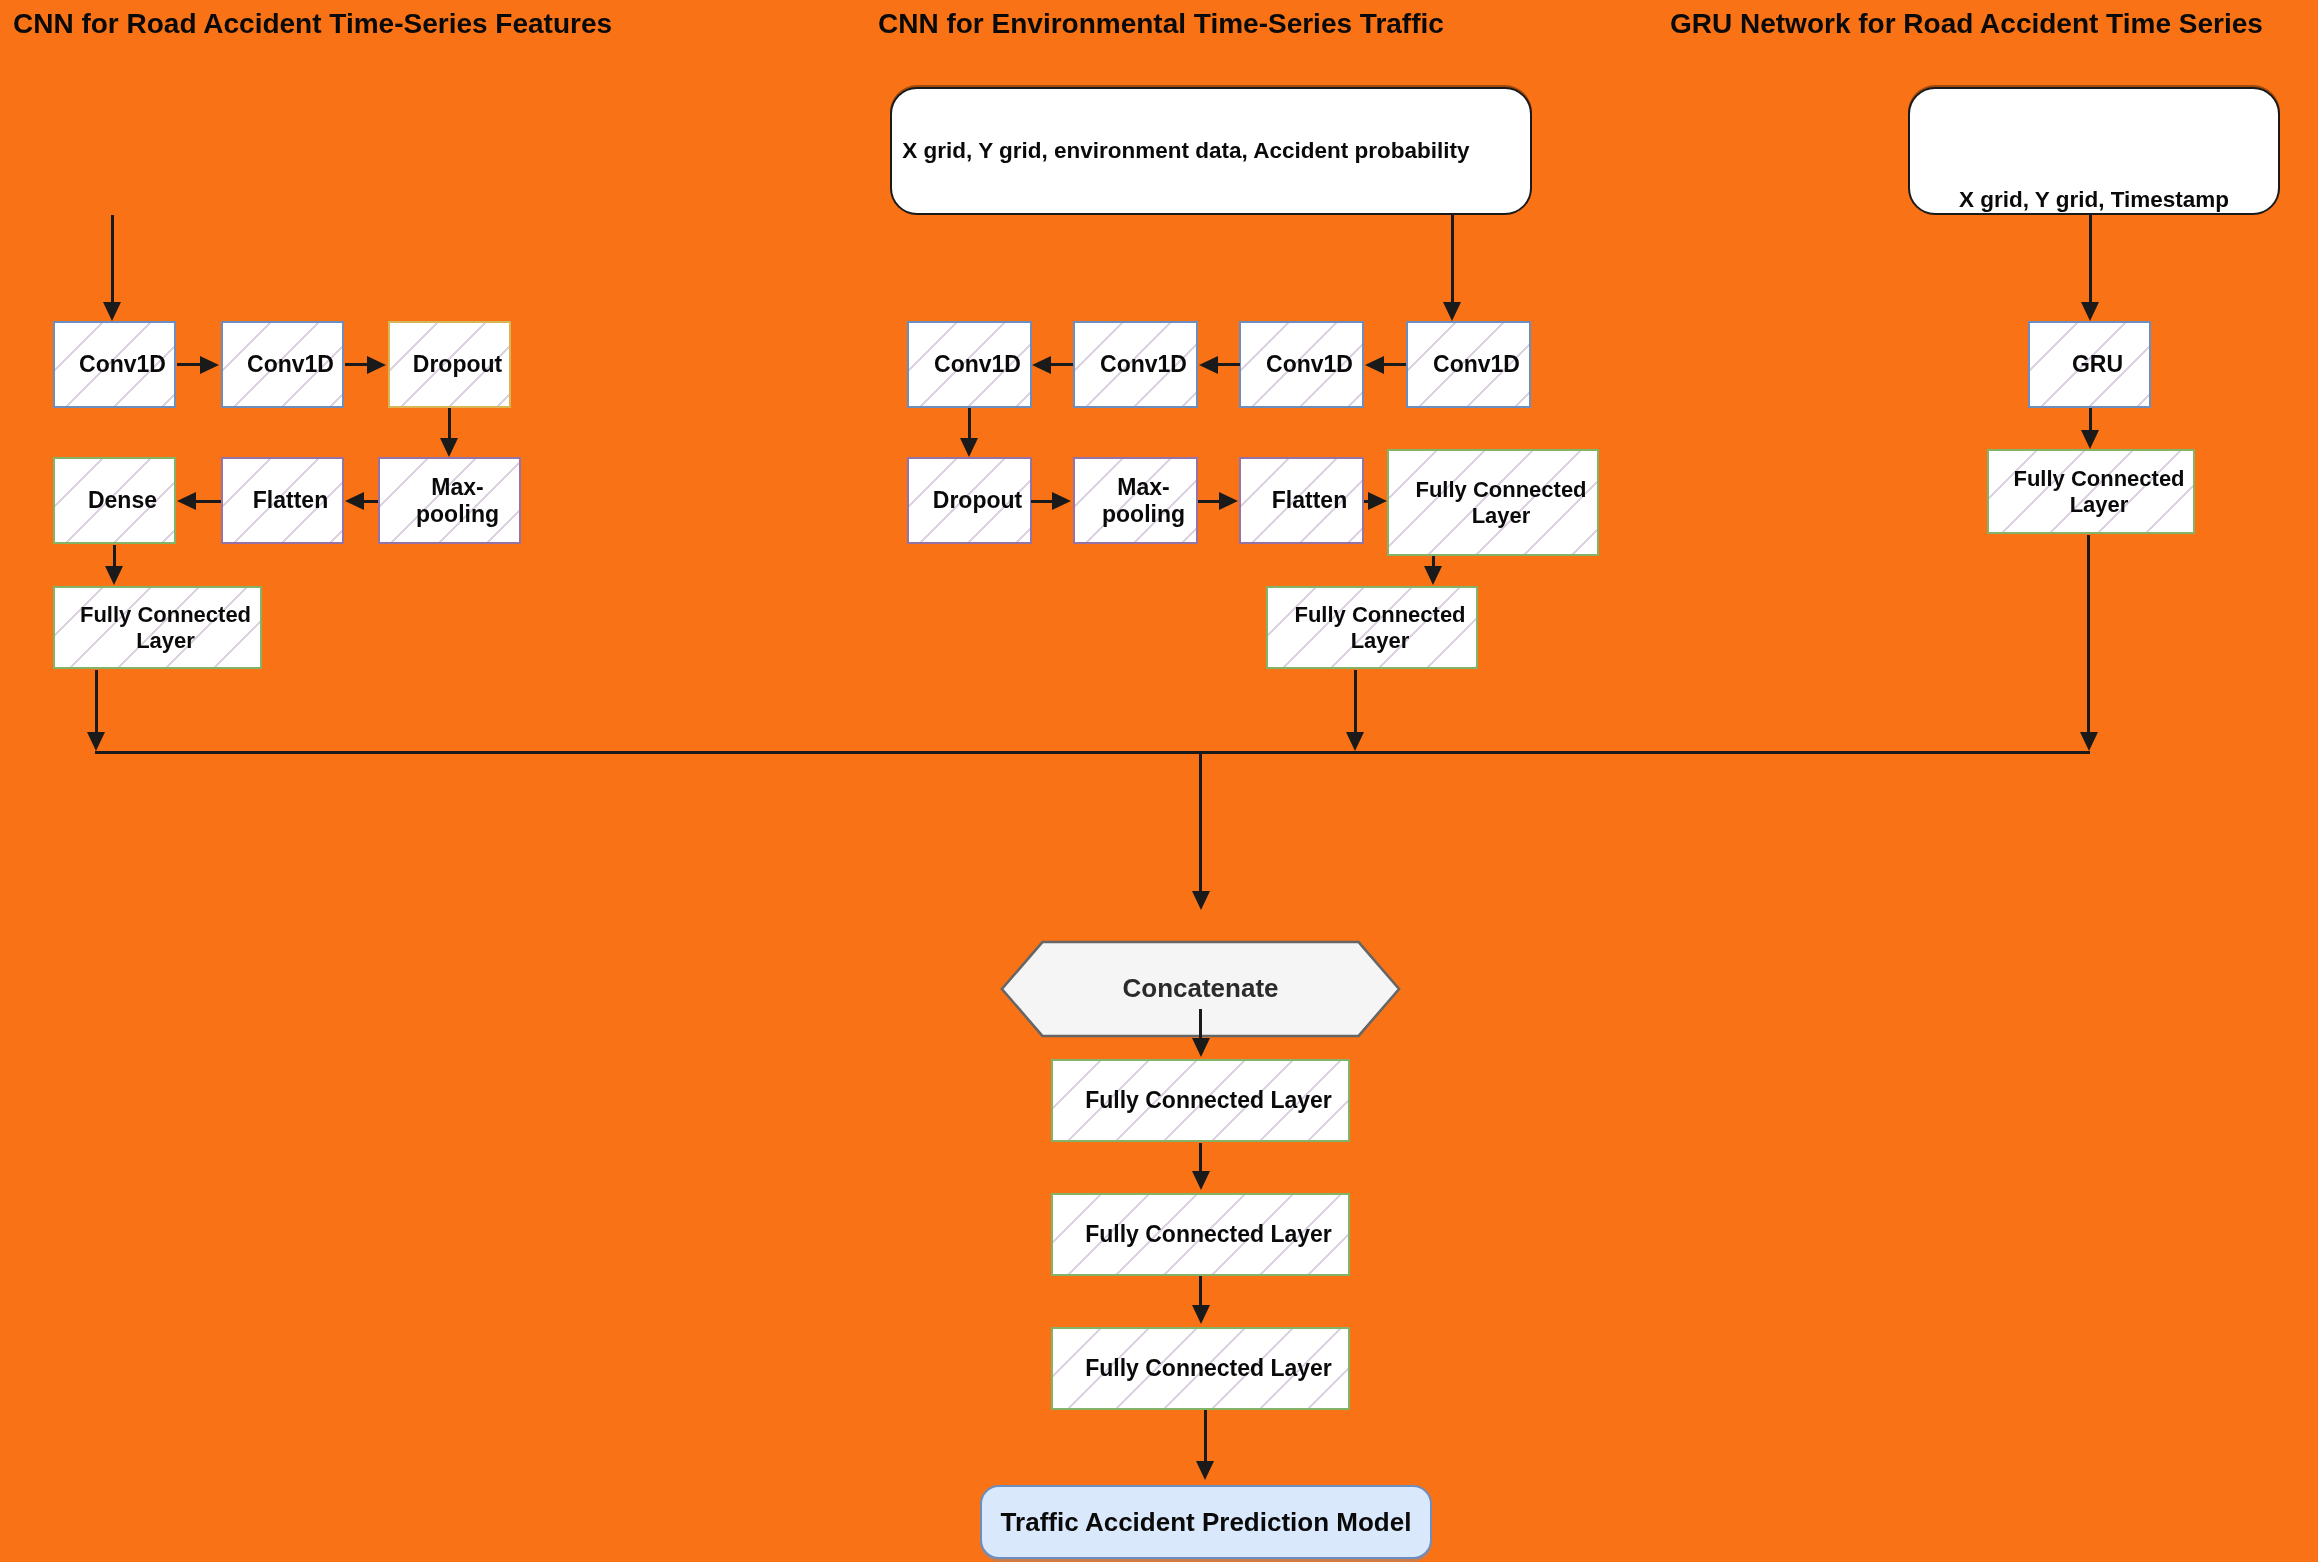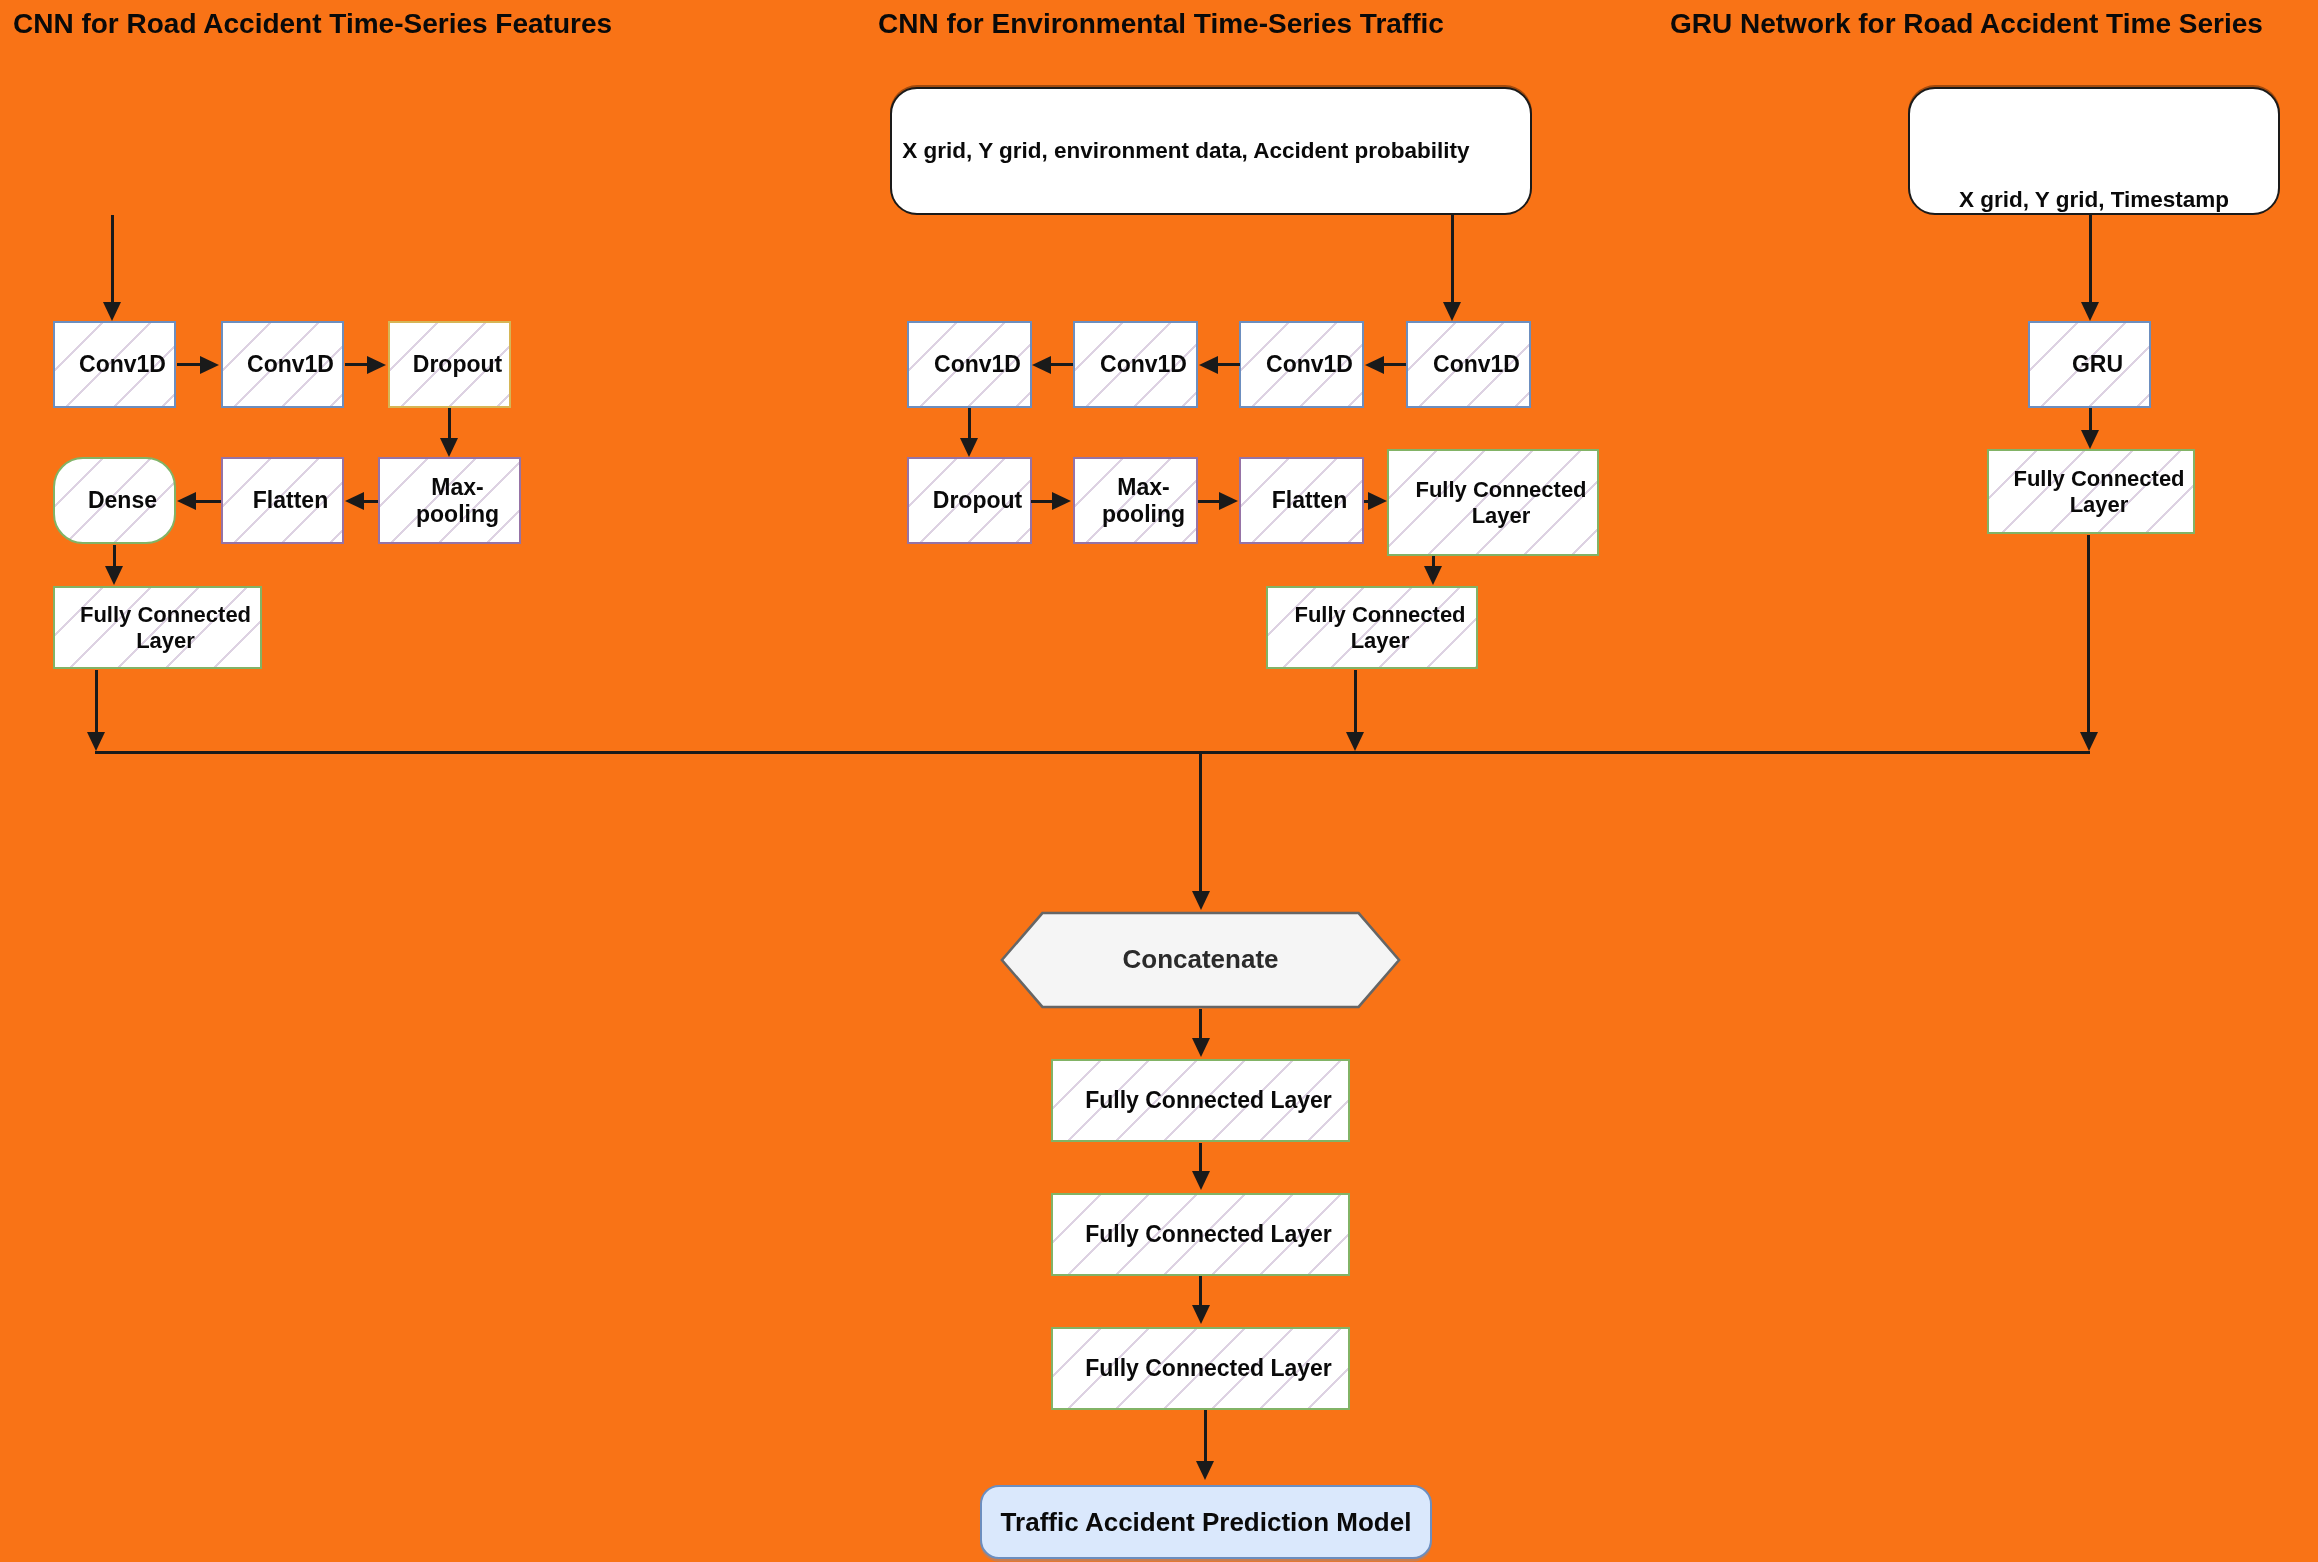--- a/index.html
+++ b/index.html
@@ -120,21 +120,21 @@
   <div class="vline" style="left:448px;top:408px;height:31px;"></div>
   <div class="arr-down" style="left:440px;top:438px;"></div>
 
   <div class="node b-purple" style="left:378px;top:457px;width:143px;height:87px;">
       <span class="pre">Max-
 pooling</span>
     </div>
   <div class="node b-purple" style="left:221px;top:457px;width:123px;height:87px;">
       <span class="pre">Flatten</span>
     </div>
-  <div class="node b-green" style="left:53px;top:457px;width:123px;height:87px;border-radius:30px;">
+  <div class="node b-green" style="left:53px;top:457px;width:123px;height:87px;">
       <span class="pre">Dense</span>
     </div>
 
   <div class="arr-left" style="left:345px;top:492px;"></div>
   <div class="hline" style="left:363px;top:500px;width:14.8px;"></div>
   <div class="arr-left" style="left:177px;top:492px;"></div>
   <div class="hline" style="left:195px;top:500px;width:26px;"></div>
 
   <div class="vline" style="left:113px;top:545px;height:23px;"></div>
   <div class="arr-down" style="left:105px;top:566px;"></div>
@@ -215,21 +215,21 @@
     </div>
 
   <div class="vline" style="left:2087px;top:535px;height:198px;"></div>
   <div class="arr-down" style="left:2080px;top:732px;"></div>
 
   <div class="hline" style="left:95px;top:751px;width:1995px;"></div>
 
   <div class="vline" style="left:1199px;top:754px;height:138px;"></div>
   <div class="arr-down" style="left:1192px;top:891px;"></div>
 
-  <div class="hex-wrap" style="left:1000px;top:911px;width:401px;height:96px;">
+  <div class="hex-wrap" style="left:1000px;top:940px;width:401px;height:96px;">
     <svg width="401" height="98" viewBox="0 0 624 152">
       <polygon points="66,3 558,3 621,76 558,149 66,149 3,76" fill="#f5f5f5" stroke="#666666" stroke-width="4"></polygon>
     </svg>
     <div class="hex-label">Concatenate</div>
   </div>
 
   <div class="vline" style="left:1199px;top:1009px;height:30px;"></div>
   <div class="arr-down" style="left:1192px;top:1038px;"></div>
 
   <div class="node b-green" style="left:1051px;top:1059px;width:299px;height:83px;">

